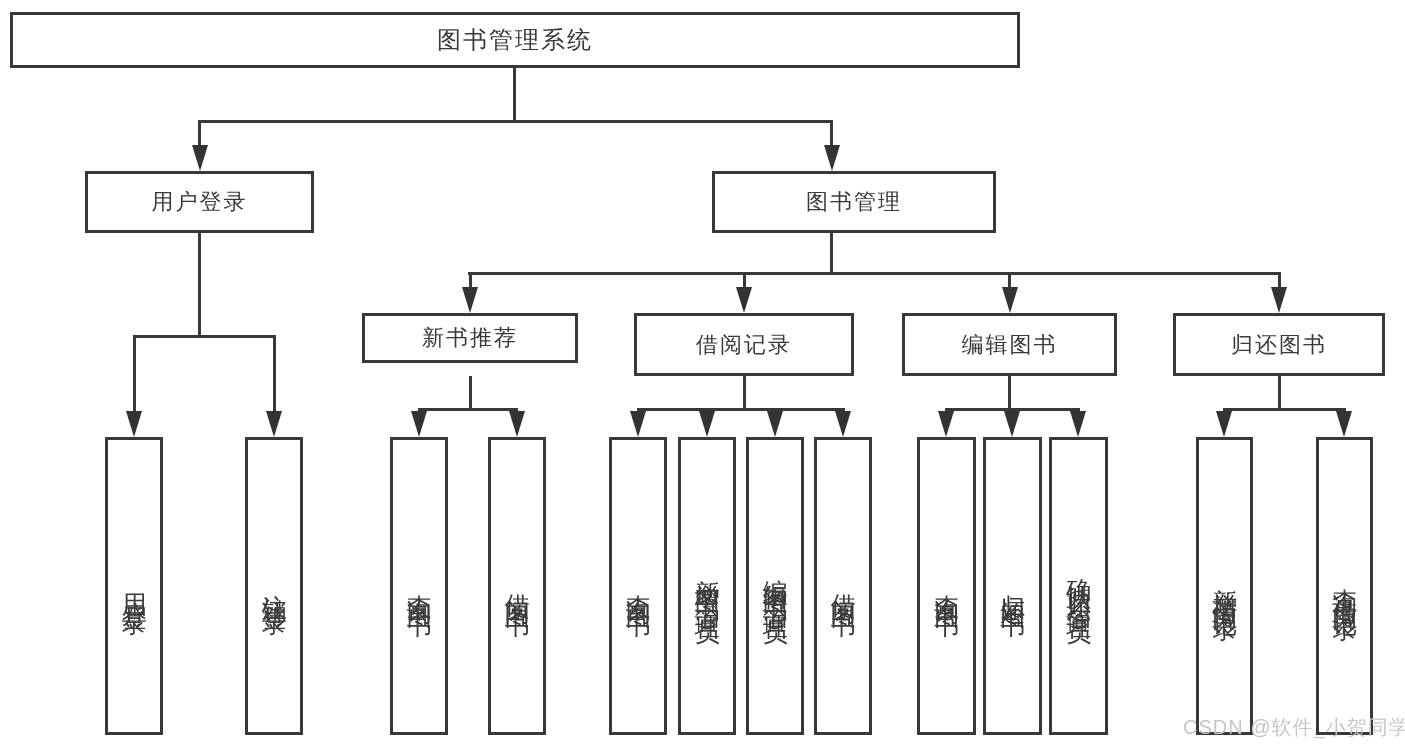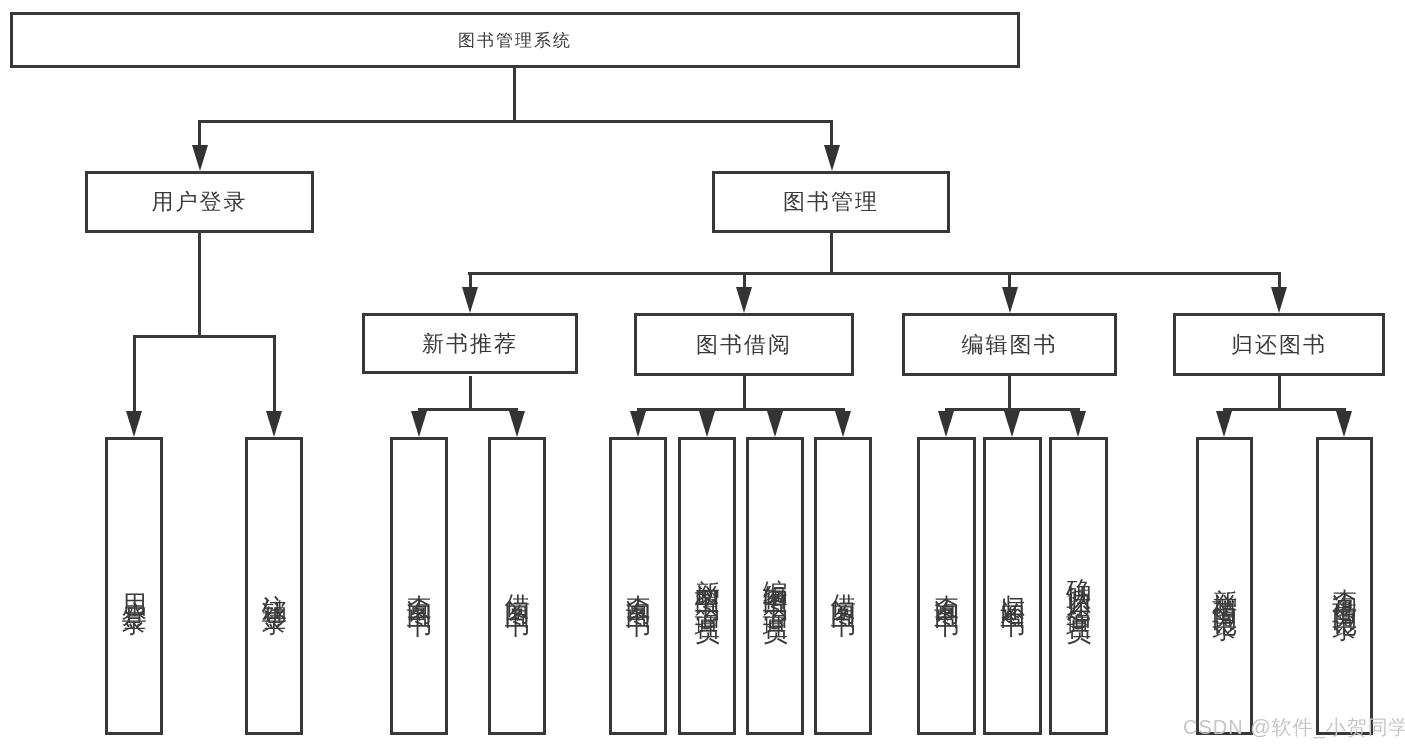--- a/index.html
+++ b/index.html
@@ -5,21 +5,21 @@
   html,body{margin:0;padding:0;background:#fff;}
   #stage{
     position:relative;width:1405px;height:747px;background:#fff;overflow:hidden;
     font-family:"Liberation Sans", sans-serif;color:#3a3a3a;
   }
   .box{
     position:absolute;box-sizing:border-box;border:3px solid #383838;background:#fff;
     display:flex;align-items:center;justify-content:center;
   }
   .hlabel{font-size:22px;letter-spacing:2px;white-space:nowrap;}
-  .root-label{font-size:17px;letter-spacing:2px;}
+  .root-label{font-size:24px;letter-spacing:2px;}
   .vtext{
     writing-mode:vertical-rl;text-orientation:mixed;
     font-size:25px;letter-spacing:6px;line-height:1.1;white-space:nowrap;
   }
   .line{position:absolute;background:#383838;}
   .arrow{
     position:absolute;width:0;height:0;
     border-left:8px solid transparent;border-right:8px solid transparent;
     border-top:26px solid #333;
   }
@@ -40,21 +40,21 @@
   <div class="line" style="left:513px;top:68px;width:3px;height:52px;"></div>
   <div class="line" style="left:198px;top:120px;width:635px;height:3px;"></div>
   <div class="line" style="left:198px;top:120px;width:3px;height:28px;"></div>
   <div class="line" style="left:830px;top:120px;width:3px;height:28px;"></div>
   <div class="arrow" style="left:192px;top:145px;"></div>
   <div class="arrow" style="left:824px;top:145px;"></div>
 
   <div class="box" style="left:85px;top:171px;width:229px;height:62px;">
     <span class="hlabel">用户登录</span>
   </div>
-  <div class="box" style="left:712px;top:171px;width:238px;height:62px;">
+  <div class="box" style="left:712px;top:171px;width:284px;height:62px;">
     <span class="hlabel">图书管理</span>
   </div>
 
   <div class="line" style="left:198px;top:233px;width:3px;height:102px;"></div>
   <div class="line" style="left:133px;top:335px;width:142px;height:3px;"></div>
   <div class="line" style="left:133px;top:335px;width:3px;height:76px;"></div>
   <div class="line" style="left:273px;top:335px;width:3px;height:76px;"></div>
   <div class="arrow" style="left:126px;top:411px;"></div>
   <div class="arrow" style="left:266px;top:411px;"></div>
 
@@ -62,25 +62,25 @@
   <div class="line" style="left:468px;top:272px;width:813px;height:3px;"></div>
   <div class="line" style="left:469px;top:272px;width:3px;height:17px;"></div>
   <div class="line" style="left:743px;top:272px;width:3px;height:17px;"></div>
   <div class="line" style="left:1008px;top:272px;width:3px;height:17px;"></div>
   <div class="line" style="left:1278px;top:272px;width:3px;height:17px;"></div>
   <div class="arrow" style="left:462px;top:287px;"></div>
   <div class="arrow" style="left:736px;top:287px;"></div>
   <div class="arrow" style="left:1002px;top:287px;"></div>
   <div class="arrow" style="left:1271px;top:287px;"></div>
 
-  <div class="box" style="left:362px;top:313px;width:216px;height:61px;">
+  <div class="box" style="left:362px;top:313px;width:216px;height:50px;">
     <span class="hlabel">新书推荐</span>
   </div>
   <div class="box" style="left:634px;top:313px;width:220px;height:63px;">
-    <span class="hlabel">图书借阅</span>
+    <span class="hlabel">借阅记录</span>
   </div>
   <div class="box" style="left:902px;top:313px;width:215px;height:63px;">
     <span class="hlabel">编辑图书</span>
   </div>
   <div class="box" style="left:1173px;top:313px;width:212px;height:63px;">
     <span class="hlabel">归还图书</span>
   </div>
 
   <div class="line" style="left:469px;top:376px;width:3px;height:32px;"></div>
   <div class="line" style="left:418px;top:408px;width:100px;height:3px;"></div>

